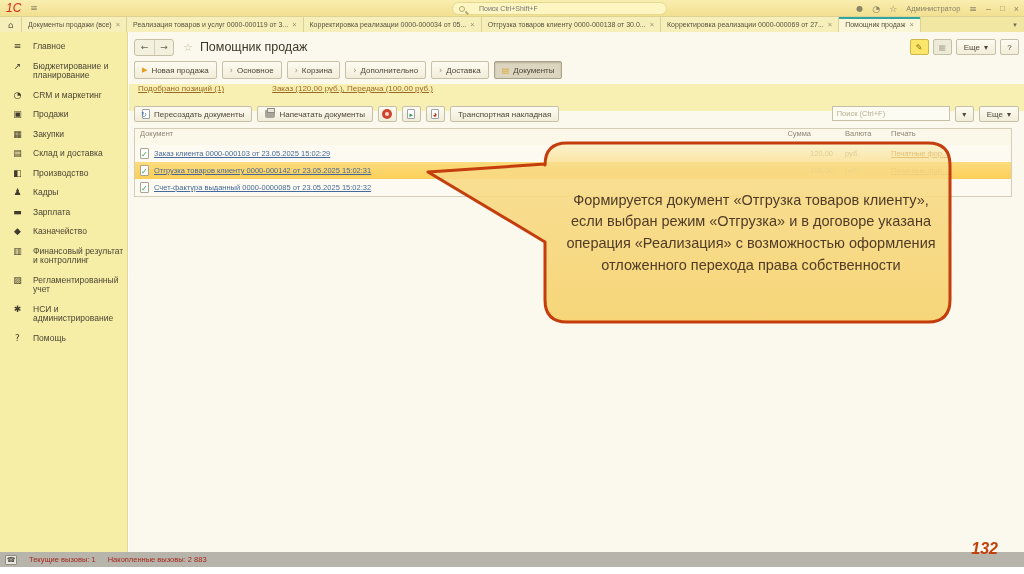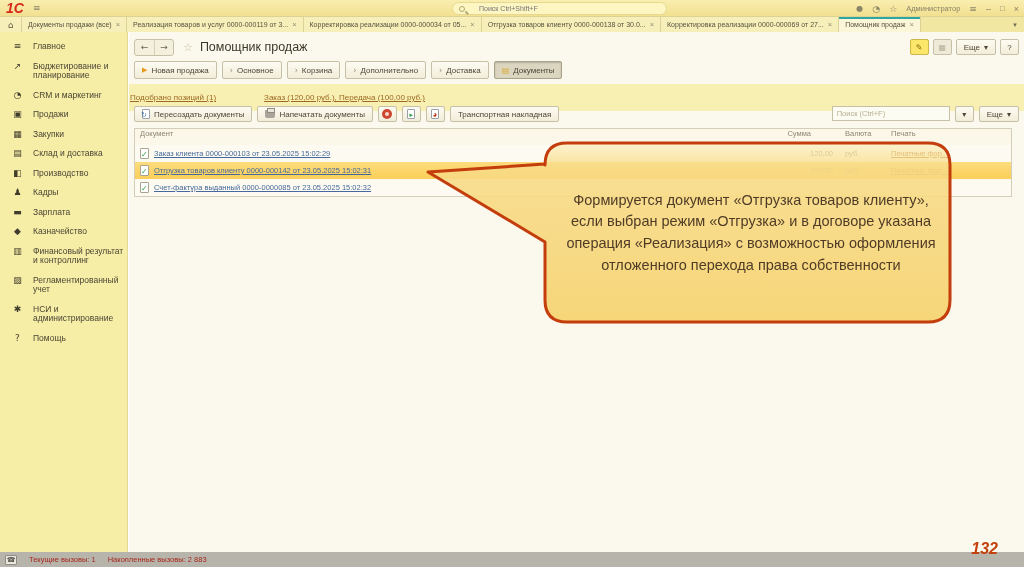--- a/index.html
+++ b/index.html
@@ -7,21 +7,21 @@
   body {
     position:relative; background:#ffffff; overflow:hidden;
     font-family:"Liberation Sans", sans-serif; color:#4c4738; cursor:default;
   }
   .ic { font-family:"DejaVu Sans", sans-serif; }
 
   
   .titlebar { position:absolute; left:0; top:0; width:1024px; height:17px;
     background:linear-gradient(#faeeb0,#f2e090); border-bottom:1px solid #ddd193;
     display:flex; align-items:center; font-size:7.5px; color:#6f6a58; }
-  .logo { color:#d8281c; font-weight:bold; font-style:italic; font-size:14px; margin-left:6px; }
+  .logo { color:#d8281c; font-weight:normal; font-style:italic; font-size:12px; margin-left:6px; }
   .menu-ic { margin-left:9px; color:#8a8468; font-size:9px; }
   .win-title { margin-left:12px; white-space:nowrap; }
   .tb-search { position:absolute; left:452px; top:2px; width:215px; height:13px;
     background:#fdf5c2; border:1px solid #e7da90; border-radius:7px;
     display:flex; align-items:center; padding:0 6px; gap:14px; }
   .mag { width:6px; height:6px; border:1.5px solid #b3a96f; border-radius:50%; position:relative; flex:none; }
   .mag::after { content:""; position:absolute; left:5px; top:5px; width:4px; height:1.5px; background:#b3a96f; transform:rotate(45deg); }
   .tb-search input { border:none; background:transparent; outline:none; font-size:7px; color:#8d8466; width:100%;
     font-family:"Liberation Sans",sans-serif; }
   .tb-right { position:absolute; right:5px; top:0; height:17px; display:flex; align-items:center; gap:9px;
@@ -63,21 +63,21 @@
   .btn.disabled { color:#b3ad96; background:#eeead8; }
   .chev { color:#978f74; font-size:8px; }
   .play { color:#e69a1e; font-size:7px; }
   .doclist-ic { color:#d8a62a; font-size:8px; }
 
   .steps { position:absolute; left:5px; top:29px; display:flex; gap:5px; }
   .steps .btn { height:18px; }
   .steps .btn.active { background:#dcd6c0; border-color:#a9a38a; box-shadow:inset 0 1px 2px rgba(0,0,0,.18); }
 
   .infostrip { position:absolute; left:0; right:0; top:52px; height:27px; background:#f8efb2;
-    display:flex; align-items:center; font-size:8px; padding-left:1px; }
+    display:flex; font-size:8px; padding-left:9px; }
   .link-olive { color:#9c6a22; text-decoration:underline; }
   .infostrip .second { margin-left:48px; }
 
   .toolbar { position:absolute; left:5px; right:5px; top:74px; height:20px; display:flex; gap:5px; }
   .tb-spacer { flex:1; }
   .search { width:118px; height:15px; border:1px solid #c6c0a6; background:#fdfcf2; font-size:7.5px;
     color:#8d8466; padding:0 4px; outline:none; font-family:"Liberation Sans",sans-serif; }
   .search::placeholder { color:#b6ae92; }
 
   

